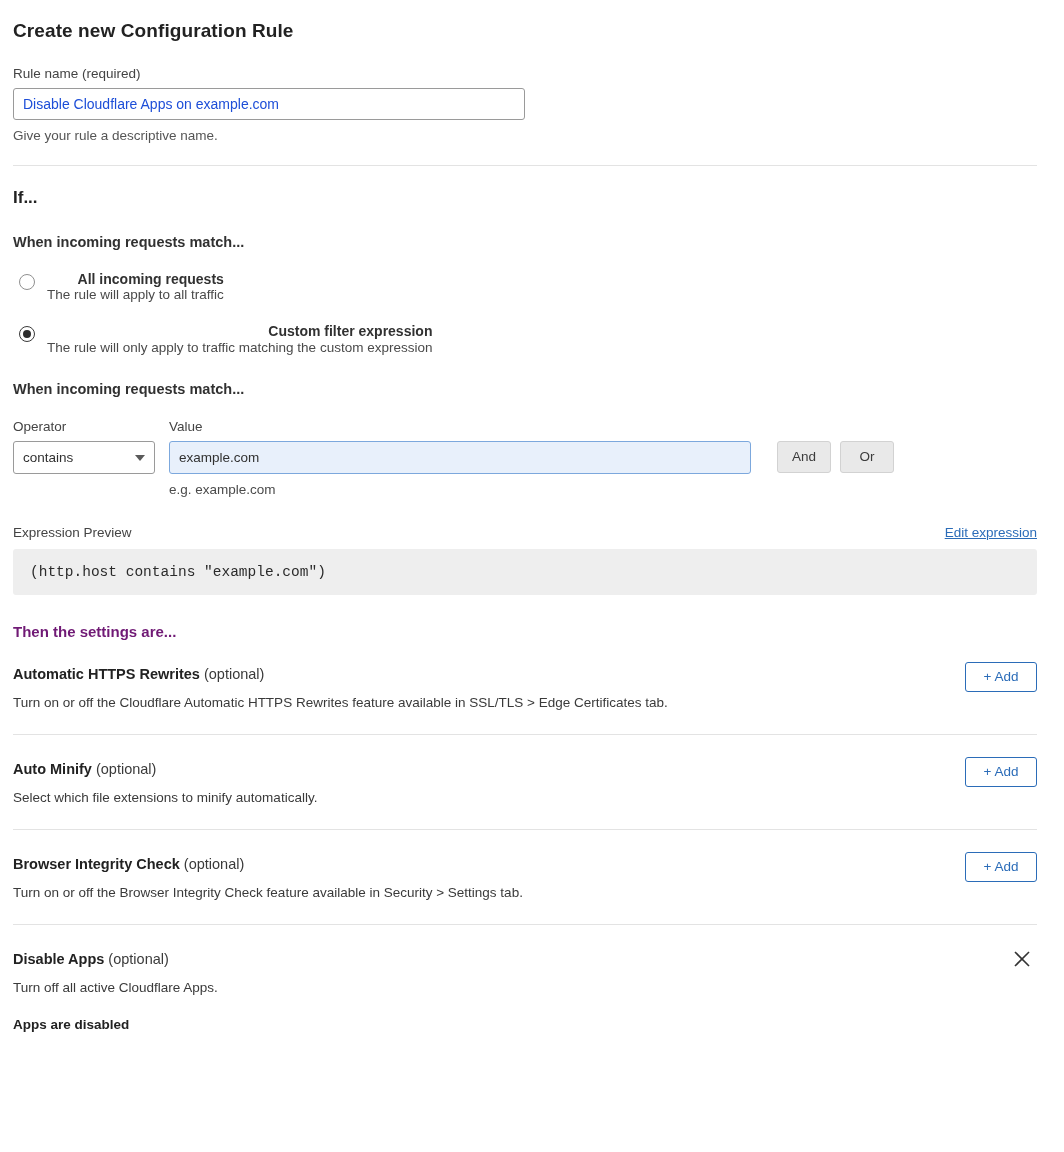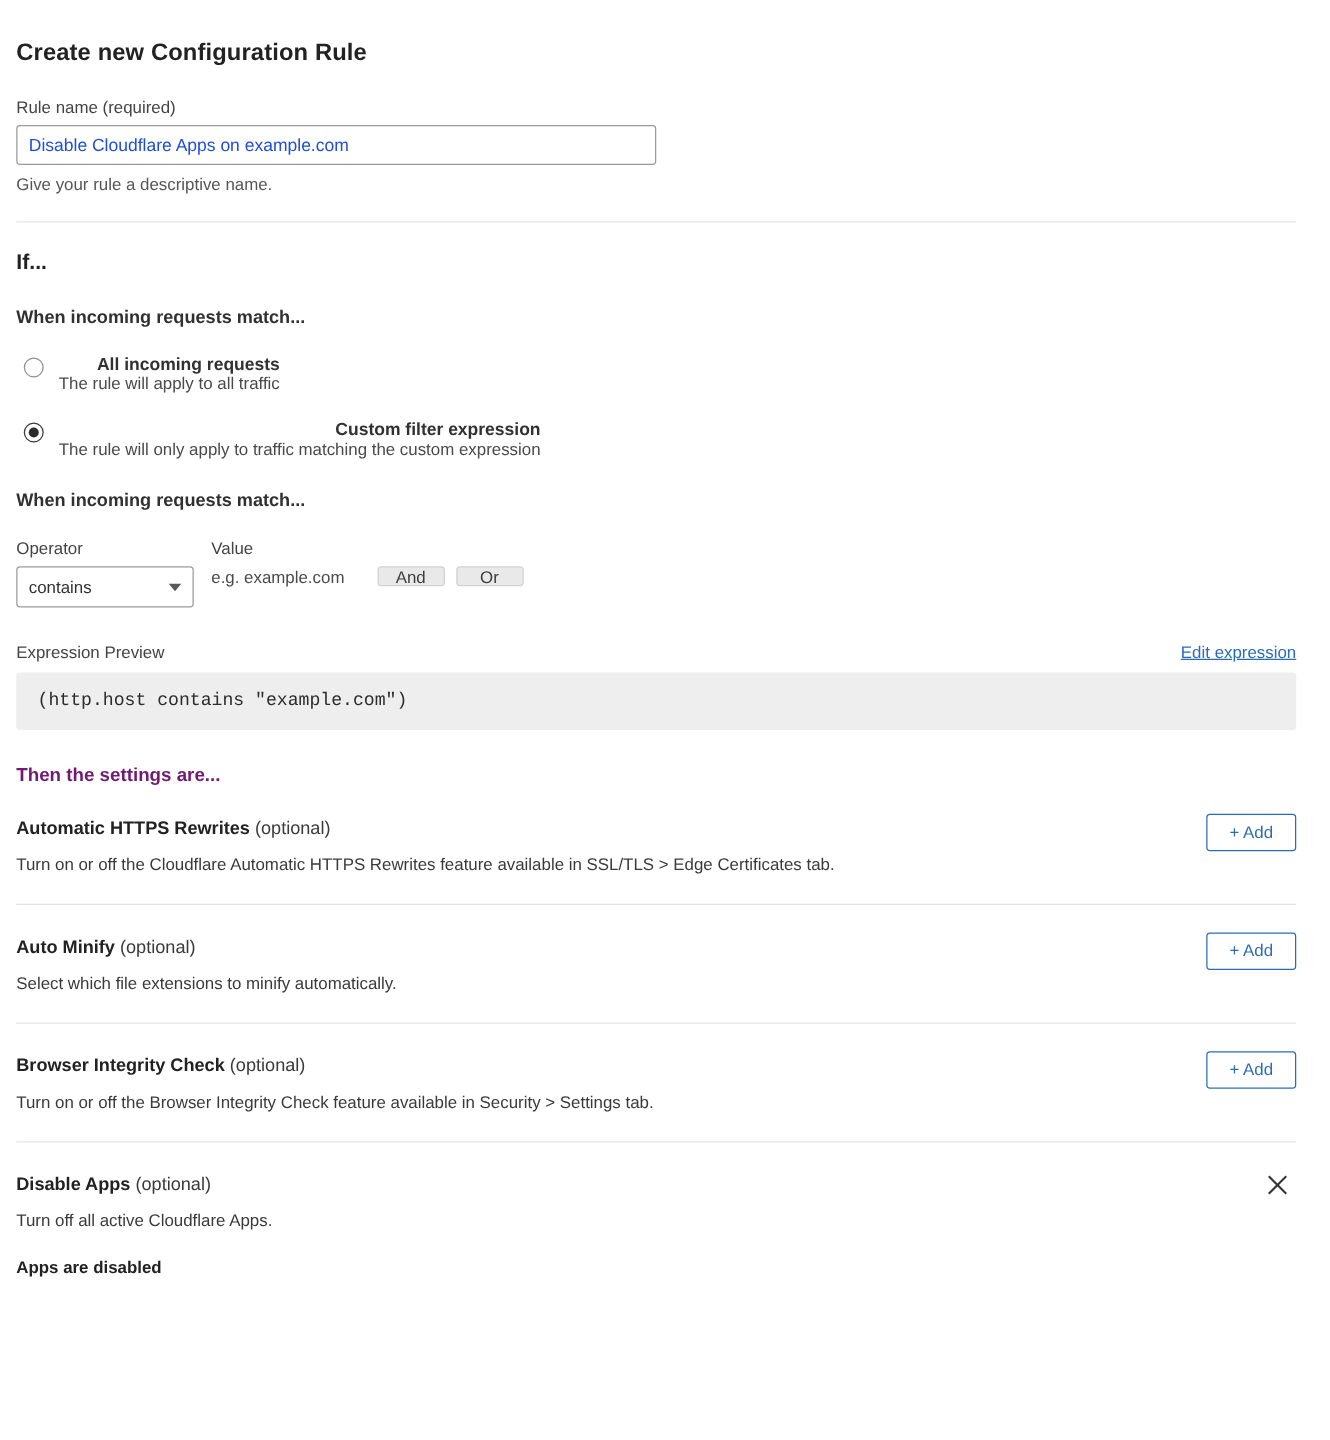--- a/index.html
+++ b/index.html
@@ -16,21 +16,21 @@
     -webkit-font-smoothing: antialiased;
   }
   .page {
     width: 1064px;
     padding: 12px 27px 20px 13px;
   }
   h1.page-title {
     font-size: 19px;
     font-weight: bold;
     color: #222222;
-    margin: 20px 0 24px 0;
+    margin: 8px 0 24px 0;
     letter-spacing: 0.1px;
   }
   .field-label {
     font-size: 13.5px;
     color: #444444;
     margin-bottom: 7px;
   }
   .text-input {
     width: 512px;
     height: 32px;
@@ -159,21 +159,21 @@
     margin-top: 8px;
   }
   .andor-wrap {
     display: flex;
     gap: 9px;
     margin-left: 12px;
     margin-top: 22px;
   }
   .andor-btn {
     min-width: 54px;
-    height: 16px;
+    height: 32px;
     background: #e9e9e9;
     border: 1px solid #d2d2d2;
     border-radius: 3px;
     font-size: 13.5px;
     color: #3c3c3c;
     font-family: "Liberation Sans", sans-serif;
     cursor: pointer;
     padding: 0 14px;
   }
   .preview-head {
@@ -305,20 +305,21 @@
     <div class="expr-col">
       <div class="col-label">Operator</div>
       <div class="select-wrap operator">
         <span class="select-text">contains</span>
         <span class="caret"></span>
       </div>
     </div>
 
     <div class="expr-col">
       <div class="col-label">Value</div>
+      <input class="value-input" type="text" value="example.com" style="">
       <div class="value-hint">e.g. example.com</div>
     </div>
 
     <div class="andor-wrap">
       <button class="andor-btn">And</button>
       <button class="andor-btn">Or</button>
     </div>
 
   </div>
 

